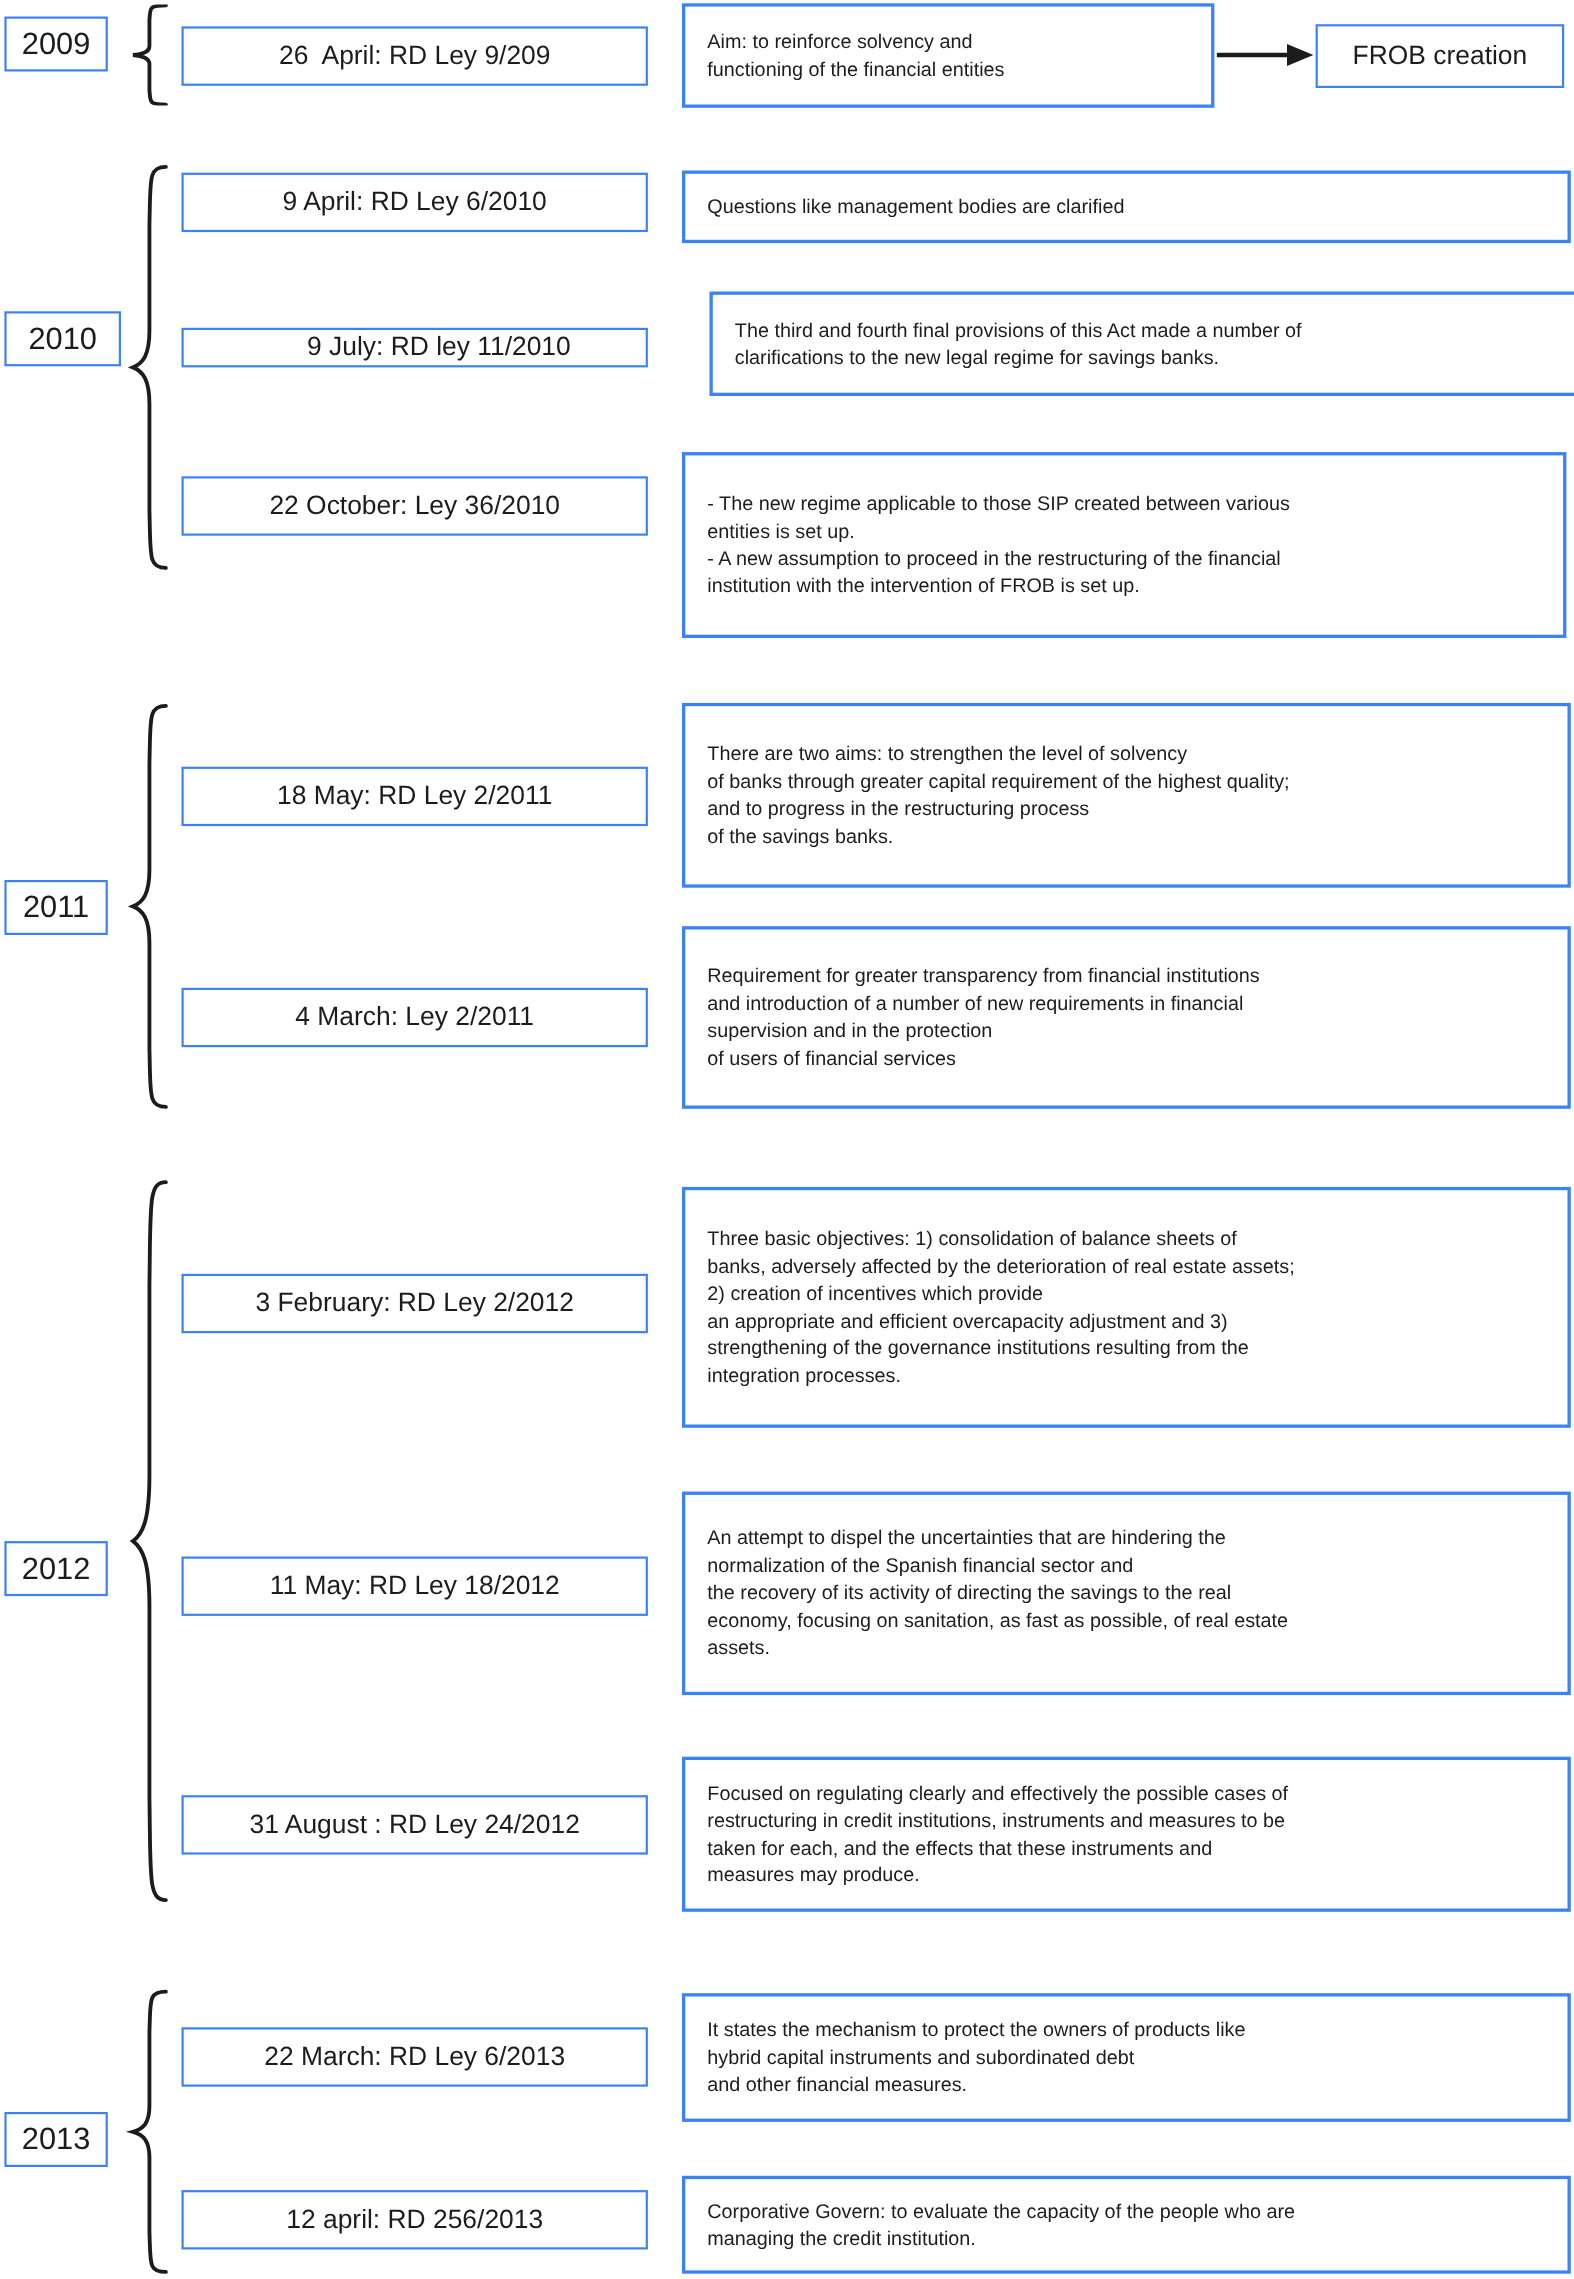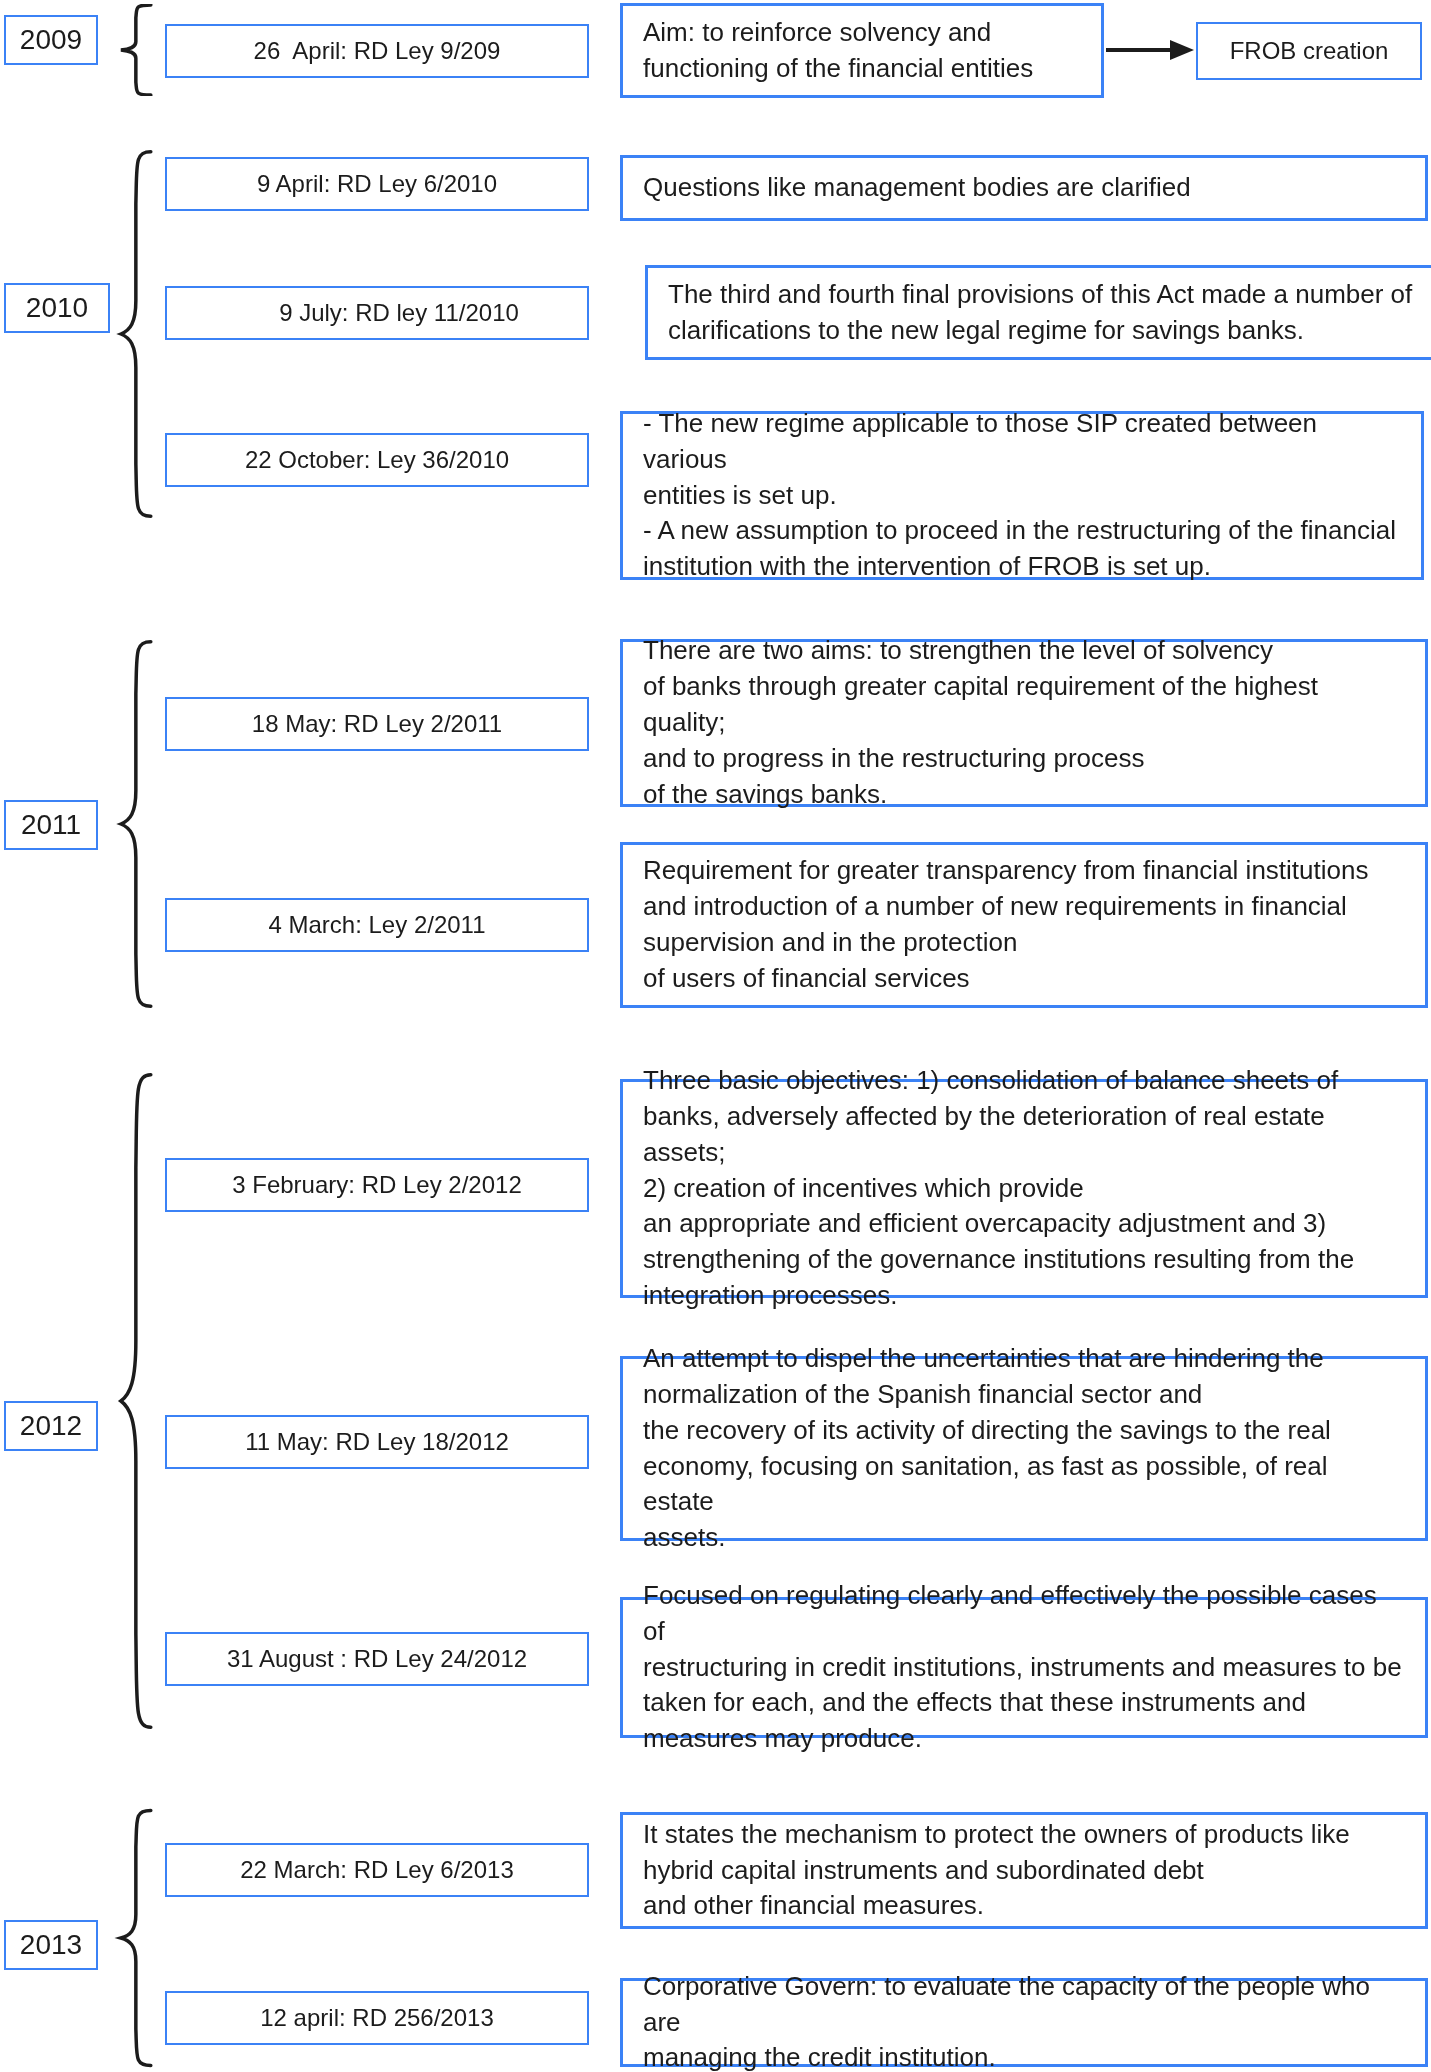--- a/index.html
+++ b/index.html
@@ -17,21 +17,21 @@
     border:6px solid #3b82f6;
     display:flex; align-items:center; justify-content:center;
     text-align:center;
   }
   .year-box { font-size:28px; border-width:2px; }
   .law-box  { font-size:24px; border-width:2px; white-space:pre-wrap; }
   .desc-box {
     border-width:3px;
     justify-content:flex-start; text-align:left;
     padding:10px 20px;
-    font-size:26px; line-height:1.38;
+    font-size:18px; line-height:1.38;
     white-space:pre-line;
   }
   .frob-box { font-size:24px; border-width:2px; }
   .brace { position:absolute; }
   .brace svg { display:block; width:100%; height:100%; }
   .arrow { position:absolute; }
 </style>
 </head>
 <body>
 
@@ -75,21 +75,21 @@
   </svg>
 </div>
 
 <div class="box law-box" style="left:165px; top:157px; width:424px; height:54px;">
   <span>9 April: RD Ley 6/2010</span>
 </div>
 <div class="box desc-box" style="left:620px; top:155px; width:808px; height:66px;">
   <span>Questions like management bodies are clarified</span>
 </div>
 
-<div class="box law-box" style="left:165px; top:286px; width:424px; height:54px;padding-left:44px;">
+<div class="box law-box" style="left:165px; top:298px; width:424px; height:36px;padding-left:44px;">
   <span>9 July: RD ley 11/2010</span>
 </div>
 <div class="box desc-box" style="left:620px; top:265px; width:808px; height:95px;margin-left:25px;">
   <span>The third and fourth final provisions of this Act made a number of
 clarifications to the new legal regime for savings banks.</span>
 </div>
 
 <div class="box law-box" style="left:165px; top:433px; width:424px; height:54px;">
   <span>22 October: Ley 36/2010</span>
 </div>

